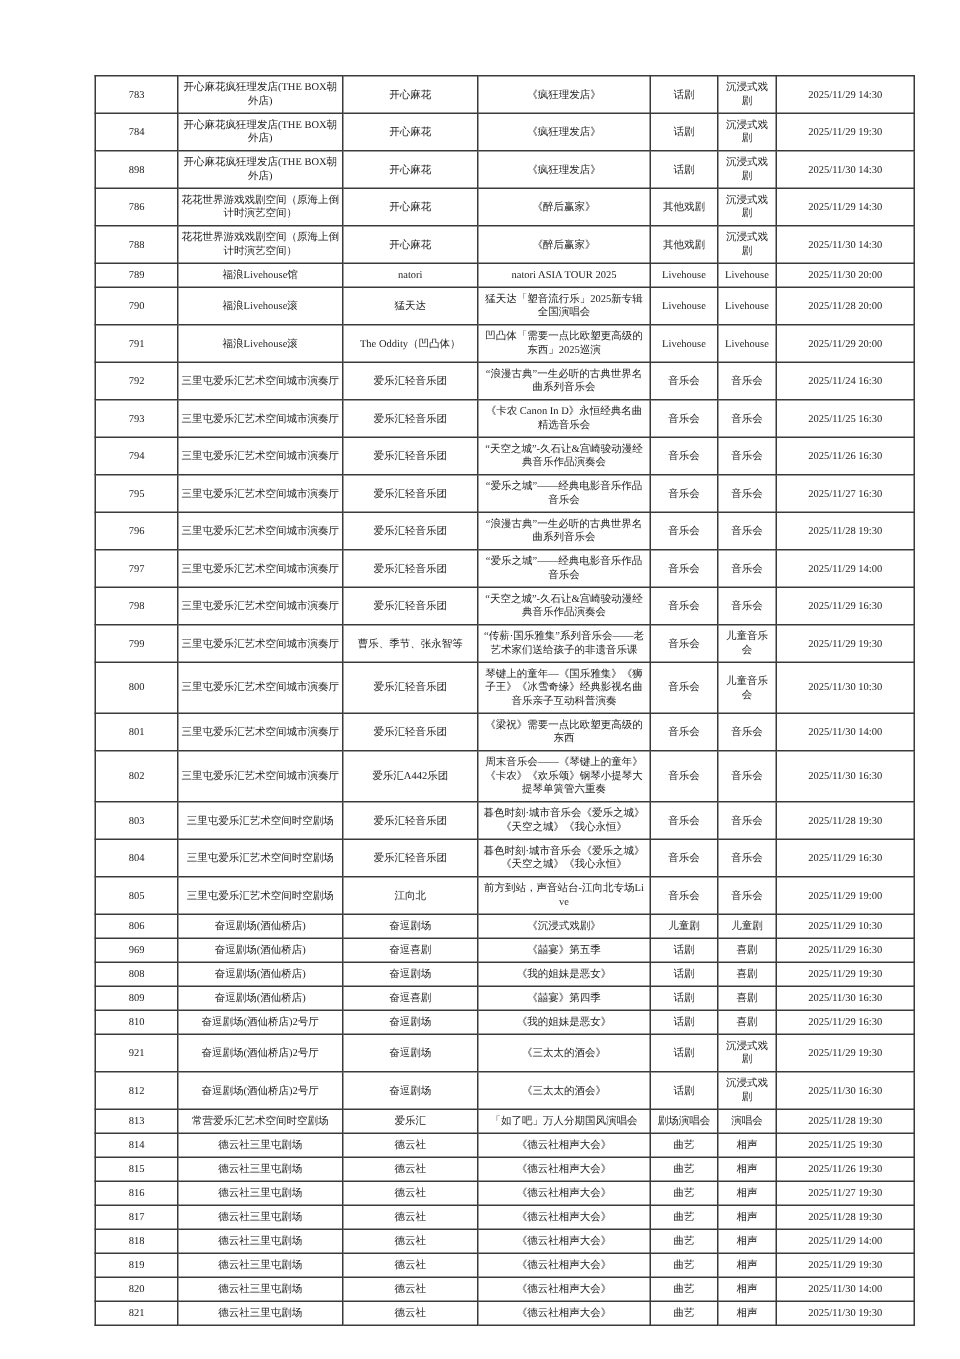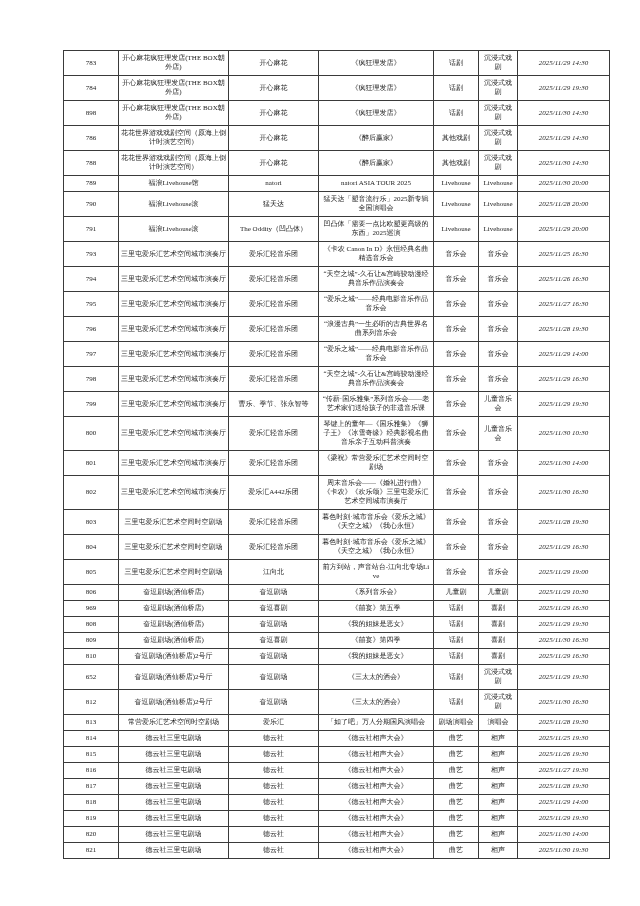--- a/index.html
+++ b/index.html
@@ -29,21 +29,21 @@
     border: 1px solid #3a3a3a;
     font-size: 7px;
     line-height: 9px;
     color: #1c1c1c;
     text-align: center;
     vertical-align: middle;
     padding: 3px 2px;
     word-break: break-all;
     overflow: hidden;
   }
-  td.c-date { white-space: nowrap; font-family: "Liberation Serif", "DejaVu Serif", serif; font-style: italic; }
+  td.c-date { white-space: nowrap; font-family: "Liberation Serif", "DejaVu Serif", serif; }
 </style>
 </head>
 <body>
 
 <div class="page">
   <table class="schedule">
     <colgroup>
       <col style="width:55px">
       <col style="width:110px">
       <col style="width:90px">
@@ -128,20 +128,29 @@
         <tr>
           <td class="c-no">791</td>
           <td class="c-venue">福浪Livehouse滚</td>
           <td class="c-org">The Oddity（凹凸体）</td>
           <td class="c-show">凹凸体「需要一点比欧塑更高级的东西」2025巡演</td>
           <td class="c-cat">Livehouse</td>
           <td class="c-sub">Livehouse</td>
           <td class="c-date">2025/11/29 20:00</td>
         </tr>
 
+        <tr>
+          <td class="c-no">792</td>
+          <td class="c-venue">三里屯爱乐汇艺术空间城市演奏厅</td>
+          <td class="c-org">爱乐汇轻音乐团</td>
+          <td class="c-show">“浪漫古典”一生必听的古典世界名曲系列音乐会</td>
+          <td class="c-cat">音乐会</td>
+          <td class="c-sub">音乐会</td>
+          <td class="c-date">2025/11/24 16:30</td>
+        </tr>
 
         <tr>
           <td class="c-no">793</td>
           <td class="c-venue">三里屯爱乐汇艺术空间城市演奏厅</td>
           <td class="c-org">爱乐汇轻音乐团</td>
           <td class="c-show">《卡农 Canon In D》永恒经典名曲精选音乐会</td>
           <td class="c-cat">音乐会</td>
           <td class="c-sub">音乐会</td>
           <td class="c-date">2025/11/25 16:30</td>
         </tr>
@@ -213,31 +222,31 @@
           <td class="c-show">琴键上的童年—《国乐雅集》《狮子王》《冰雪奇缘》经典影视名曲音乐亲子互动科普演奏</td>
           <td class="c-cat">音乐会</td>
           <td class="c-sub">儿童音乐会</td>
           <td class="c-date">2025/11/30 10:30</td>
         </tr>
 
         <tr>
           <td class="c-no">801</td>
           <td class="c-venue">三里屯爱乐汇艺术空间城市演奏厅</td>
           <td class="c-org">爱乐汇轻音乐团</td>
-          <td class="c-show">《梁祝》常营爱乐汇艺术空间时空剧场</td>
+          <td class="c-show">《梁祝》需要一点比欧塑更高级的东西</td>
           <td class="c-cat">音乐会</td>
           <td class="c-sub">音乐会</td>
           <td class="c-date">2025/11/30 14:00</td>
         </tr>
 
         <tr>
           <td class="c-no">802</td>
           <td class="c-venue">三里屯爱乐汇艺术空间城市演奏厅</td>
           <td class="c-org">爱乐汇A442乐团</td>
-          <td class="c-show">周末音乐会——《婚礼进行曲》《卡农》《欢乐颂》三里屯爱乐汇艺术空间城市演奏厅</td>
+          <td class="c-show">周末音乐会——《琴键上的童年》《卡农》《欢乐颂》钢琴小提琴大提琴单簧管六重奏</td>
           <td class="c-cat">音乐会</td>
           <td class="c-sub">音乐会</td>
           <td class="c-date">2025/11/30 16:30</td>
         </tr>
 
         <tr>
           <td class="c-no">803</td>
           <td class="c-venue">三里屯爱乐汇艺术空间时空剧场</td>
           <td class="c-org">爱乐汇轻音乐团</td>
           <td class="c-show">暮色时刻·城市音乐会《爱乐之城》《天空之城》《我心永恒》</td>
@@ -263,21 +272,21 @@
           <td class="c-show">前方到站，声音站台-江向北专场Live</td>
           <td class="c-cat">音乐会</td>
           <td class="c-sub">音乐会</td>
           <td class="c-date">2025/11/29 19:00</td>
         </tr>
 
         <tr>
           <td class="c-no">806</td>
           <td class="c-venue">奋逗剧场(酒仙桥店)</td>
           <td class="c-org">奋逗剧场</td>
-          <td class="c-show">《系列音乐会》</td>
+          <td class="c-show">《沉浸式戏剧》</td>
           <td class="c-cat">儿童剧</td>
           <td class="c-sub">儿童剧</td>
           <td class="c-date">2025/11/29 10:30</td>
         </tr>
 
         <tr>
           <td class="c-no">969</td>
           <td class="c-venue">奋逗剧场(酒仙桥店)</td>
           <td class="c-org">奋逗喜剧</td>
           <td class="c-show">《囍宴》第五季</td>
@@ -310,21 +319,21 @@
           <td class="c-no">810</td>
           <td class="c-venue">奋逗剧场(酒仙桥店)2号厅</td>
           <td class="c-org">奋逗剧场</td>
           <td class="c-show">《我的姐妹是恶女》</td>
           <td class="c-cat">话剧</td>
           <td class="c-sub">喜剧</td>
           <td class="c-date">2025/11/29 16:30</td>
         </tr>
 
         <tr>
-          <td class="c-no">652</td>
+          <td class="c-no">921</td>
           <td class="c-venue">奋逗剧场(酒仙桥店)2号厅</td>
           <td class="c-org">奋逗剧场</td>
           <td class="c-show">《三太太的酒会》</td>
           <td class="c-cat">话剧</td>
           <td class="c-sub">沉浸式戏剧</td>
           <td class="c-date">2025/11/29 19:30</td>
         </tr>
 
         <tr>
           <td class="c-no">812</td>

